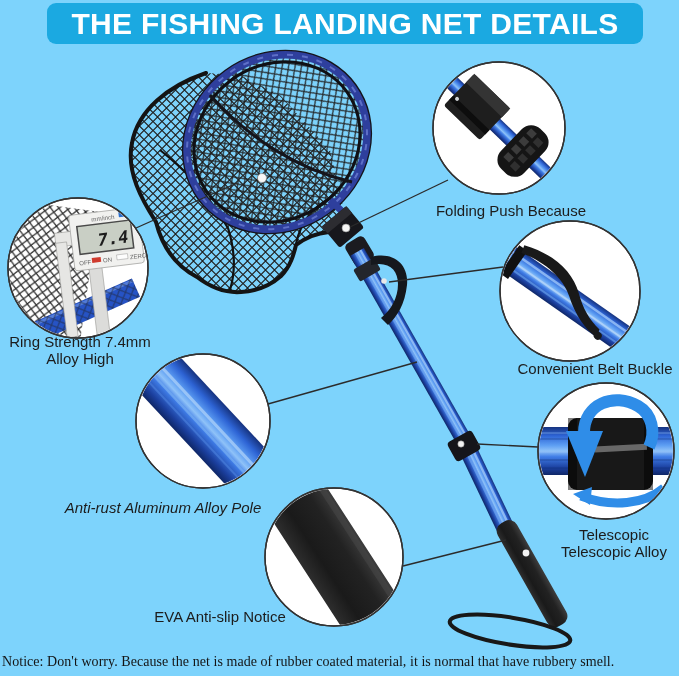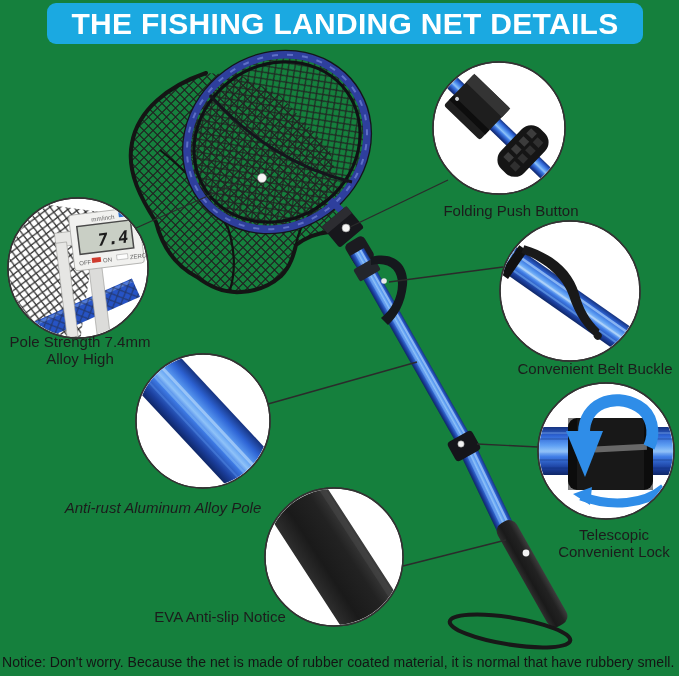--- a/index.html
+++ b/index.html
@@ -1,25 +1,25 @@
 <!DOCTYPE html>
 <html><head>
 <meta charset="utf-8">
 <style>
   html,body{margin:0;padding:0;background:#fff;}
-  .stage{position:relative;width:679px;height:676px;background:#15803d;overflow:hidden;
+  .stage{position:relative;width:679px;height:676px;background:#7dd3fc;overflow:hidden;
          font-family:"Liberation Sans",sans-serif;}
   .banner{position:absolute;left:47px;top:3px;width:596px;height:41px;border-radius:9px;
           background:#1ba9e1;display:flex;align-items:center;justify-content:center;}
   .banner span{color:#ffffff;font-size:30px;font-weight:bold;letter-spacing:.3px;white-space:nowrap;}
   .art{position:absolute;left:0;top:0;}
   .callout-label{position:absolute;transform:translateX(-50%);text-align:center;
                  color:#1c1c1c;font-size:15px;line-height:16.5px;white-space:nowrap;}
   .notice{position:absolute;left:2px;top:654px;width:677px;color:#141414;font-size:14px;
-          letter-spacing:.05px;white-space:nowrap;}
+          letter-spacing:.05px;white-space:nowrap;font-family:Liberation Serif, serif;}
   svg{font-family:"Liberation Sans",sans-serif;}
   .lcd{font-family:"DejaVu Sans Mono",monospace;font-weight:bold;font-style:italic;}
 </style>
 </head>
 <body>
 
 <div class="stage">
 
   <div class="banner">
     <span>THE FISHING LANDING NET DETAILS</span>
@@ -255,34 +255,34 @@
             <path d="M581,496 C612,508 645,504 664,488" fill="none" stroke-width="9"></path>
             <polygon points="592,487 590,505 573,494" stroke="none"></polygon>
           </g>
         </g>
       </g>
       <circle cx="606" cy="451" r="68" fill="none" stroke="#333333" stroke-width="1.4"></circle>
     </g>
   </svg>
 
   <div class="callout-label" style="left:80px;top:334px;">
-    <div>Pole Strength 7.4mm</div>
+    <div>Ring Strength 7.4mm</div>
     <div>Alloy High</div>
   </div>
   <div class="callout-label" style="left:163px;top:500px;font-style:italic;">
     <div>Anti-rust Aluminum Alloy Pole</div>
   </div>
   <div class="callout-label" style="left:220px;top:609px;">
     <div>EVA Anti-slip Notice</div>
   </div>
   <div class="callout-label" style="left:511px;top:203px;">
-    <div>Folding Push Button</div>
+    <div>Folding Push Because</div>
   </div>
   <div class="callout-label" style="left:595px;top:361px;">
     <div>Convenient Belt Buckle</div>
   </div>
   <div class="callout-label" style="left:614px;top:527px;">
     <div>Telescopic</div>
-    <div>Convenient Lock</div>
+    <div>Telescopic Alloy</div>
   </div>
 
   <div class="notice">Notice: Don't worry. Because the net is made of rubber coated material, it is normal that have rubbery smell.</div>
 </div>
 
 </body></html>

